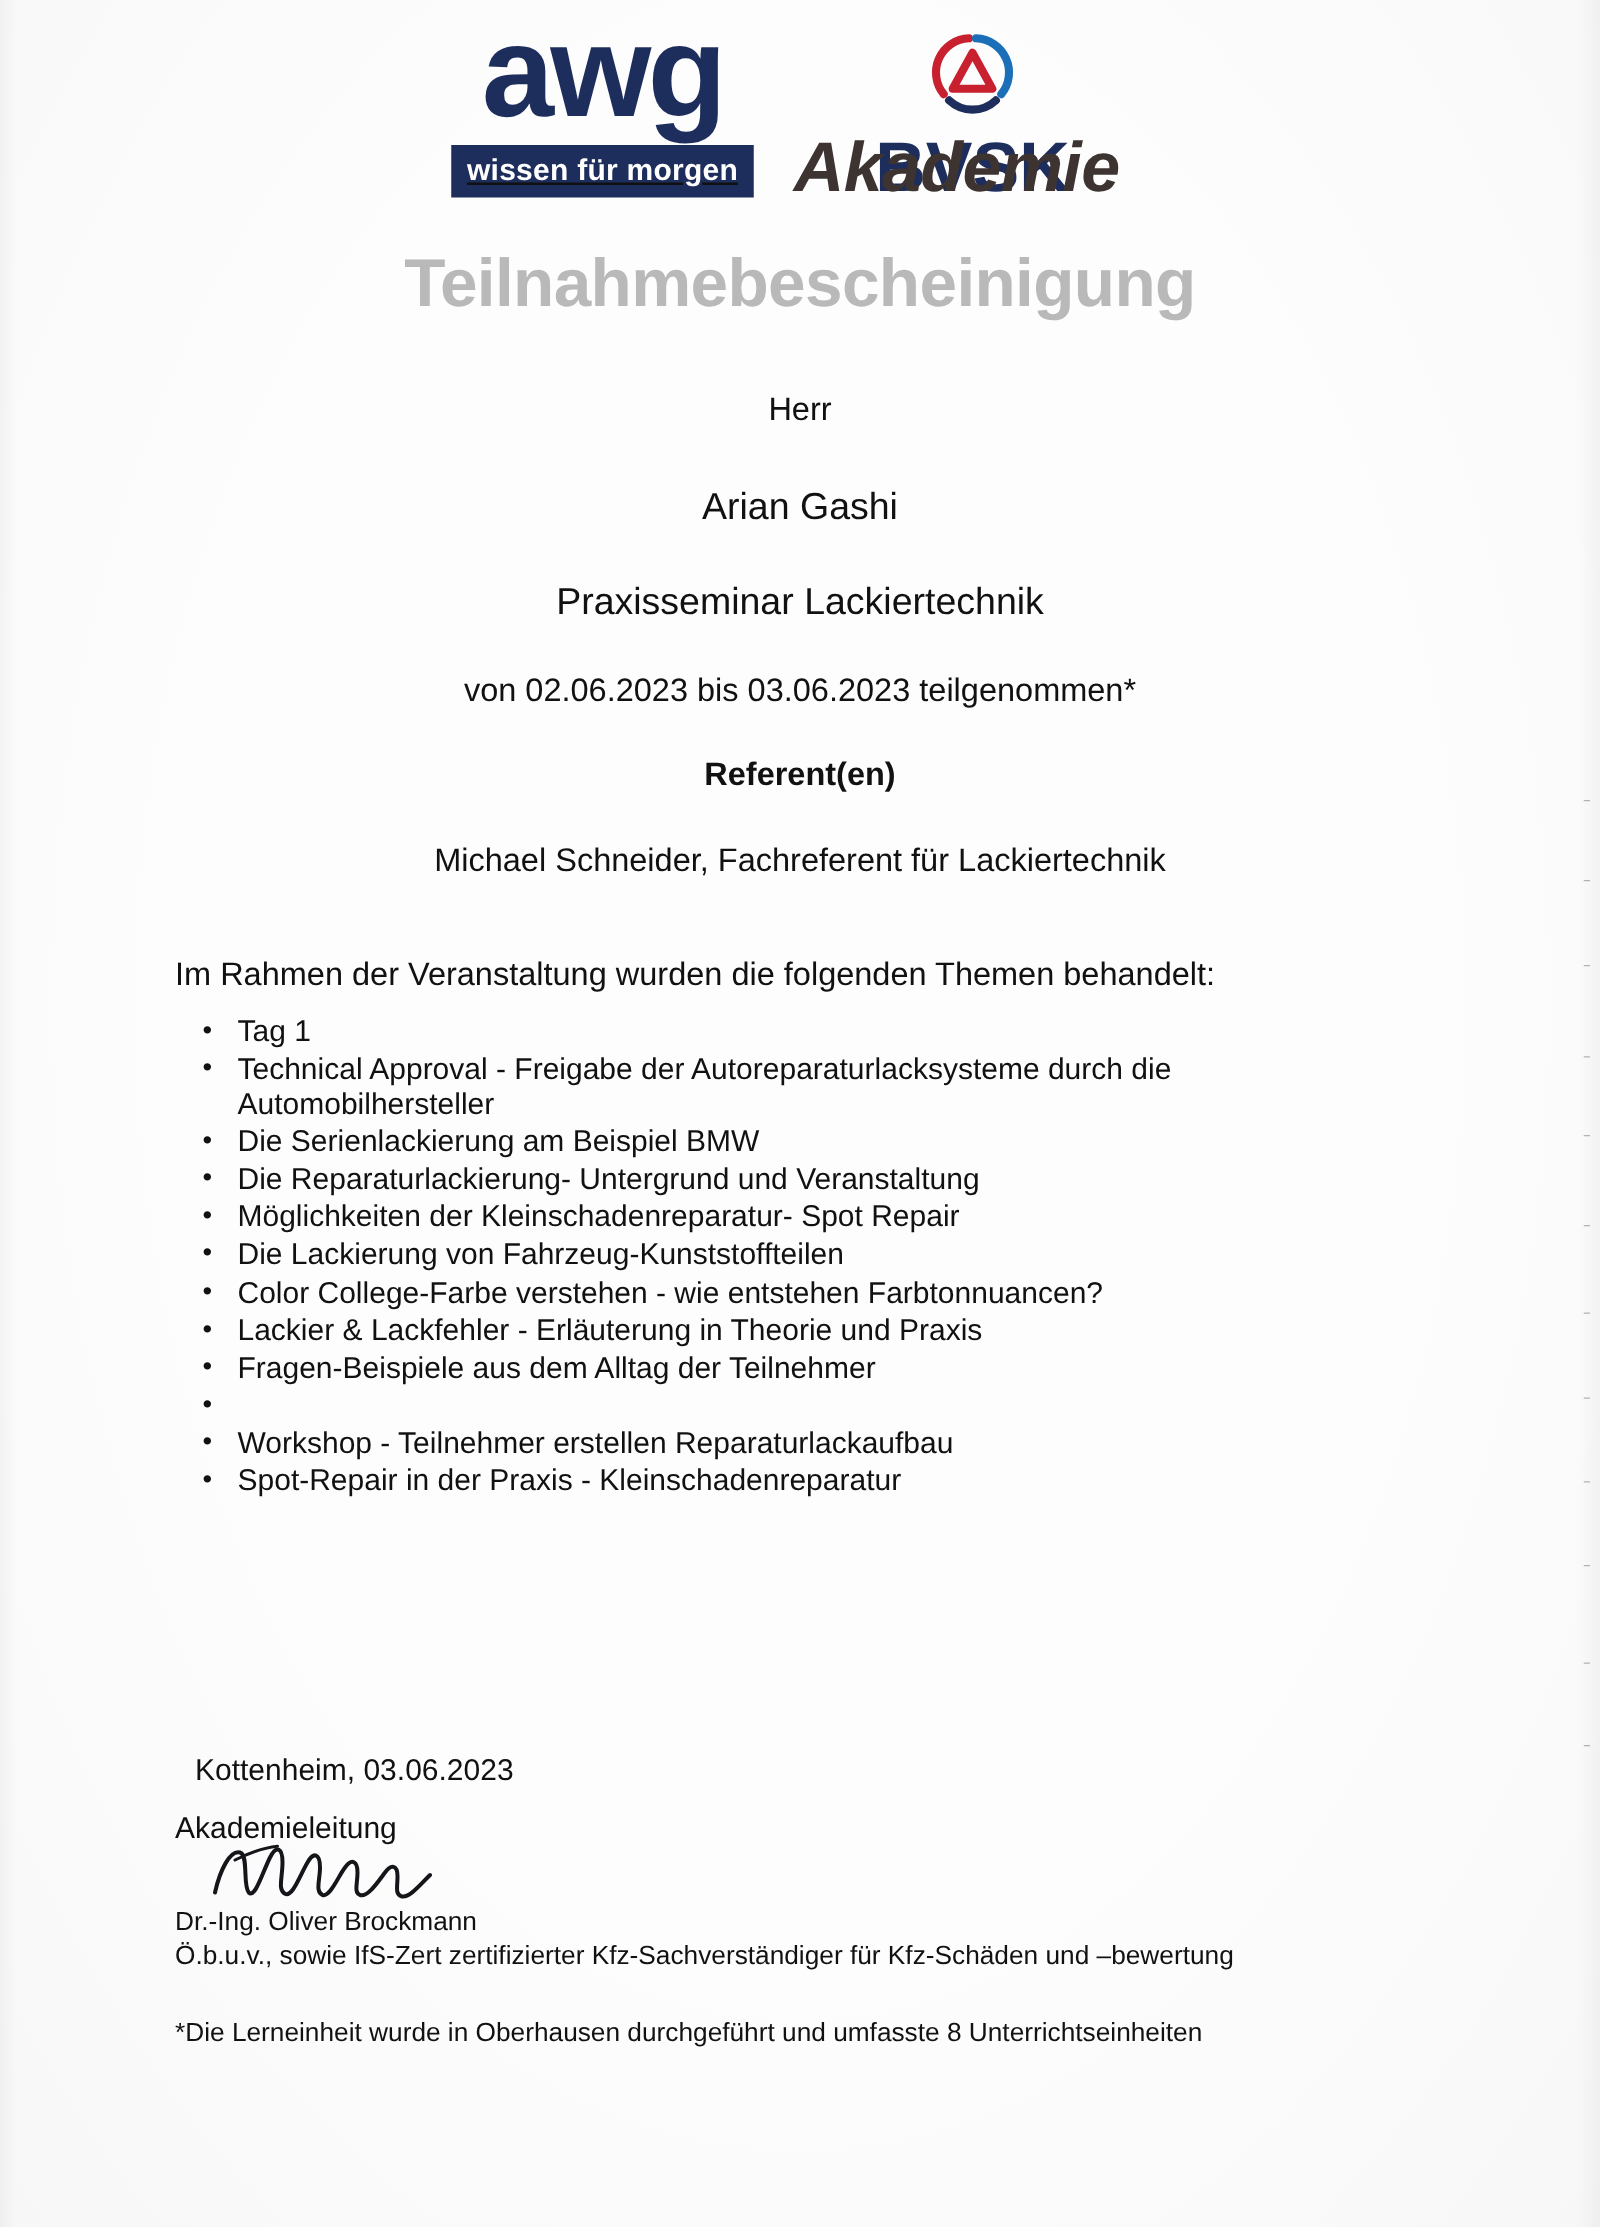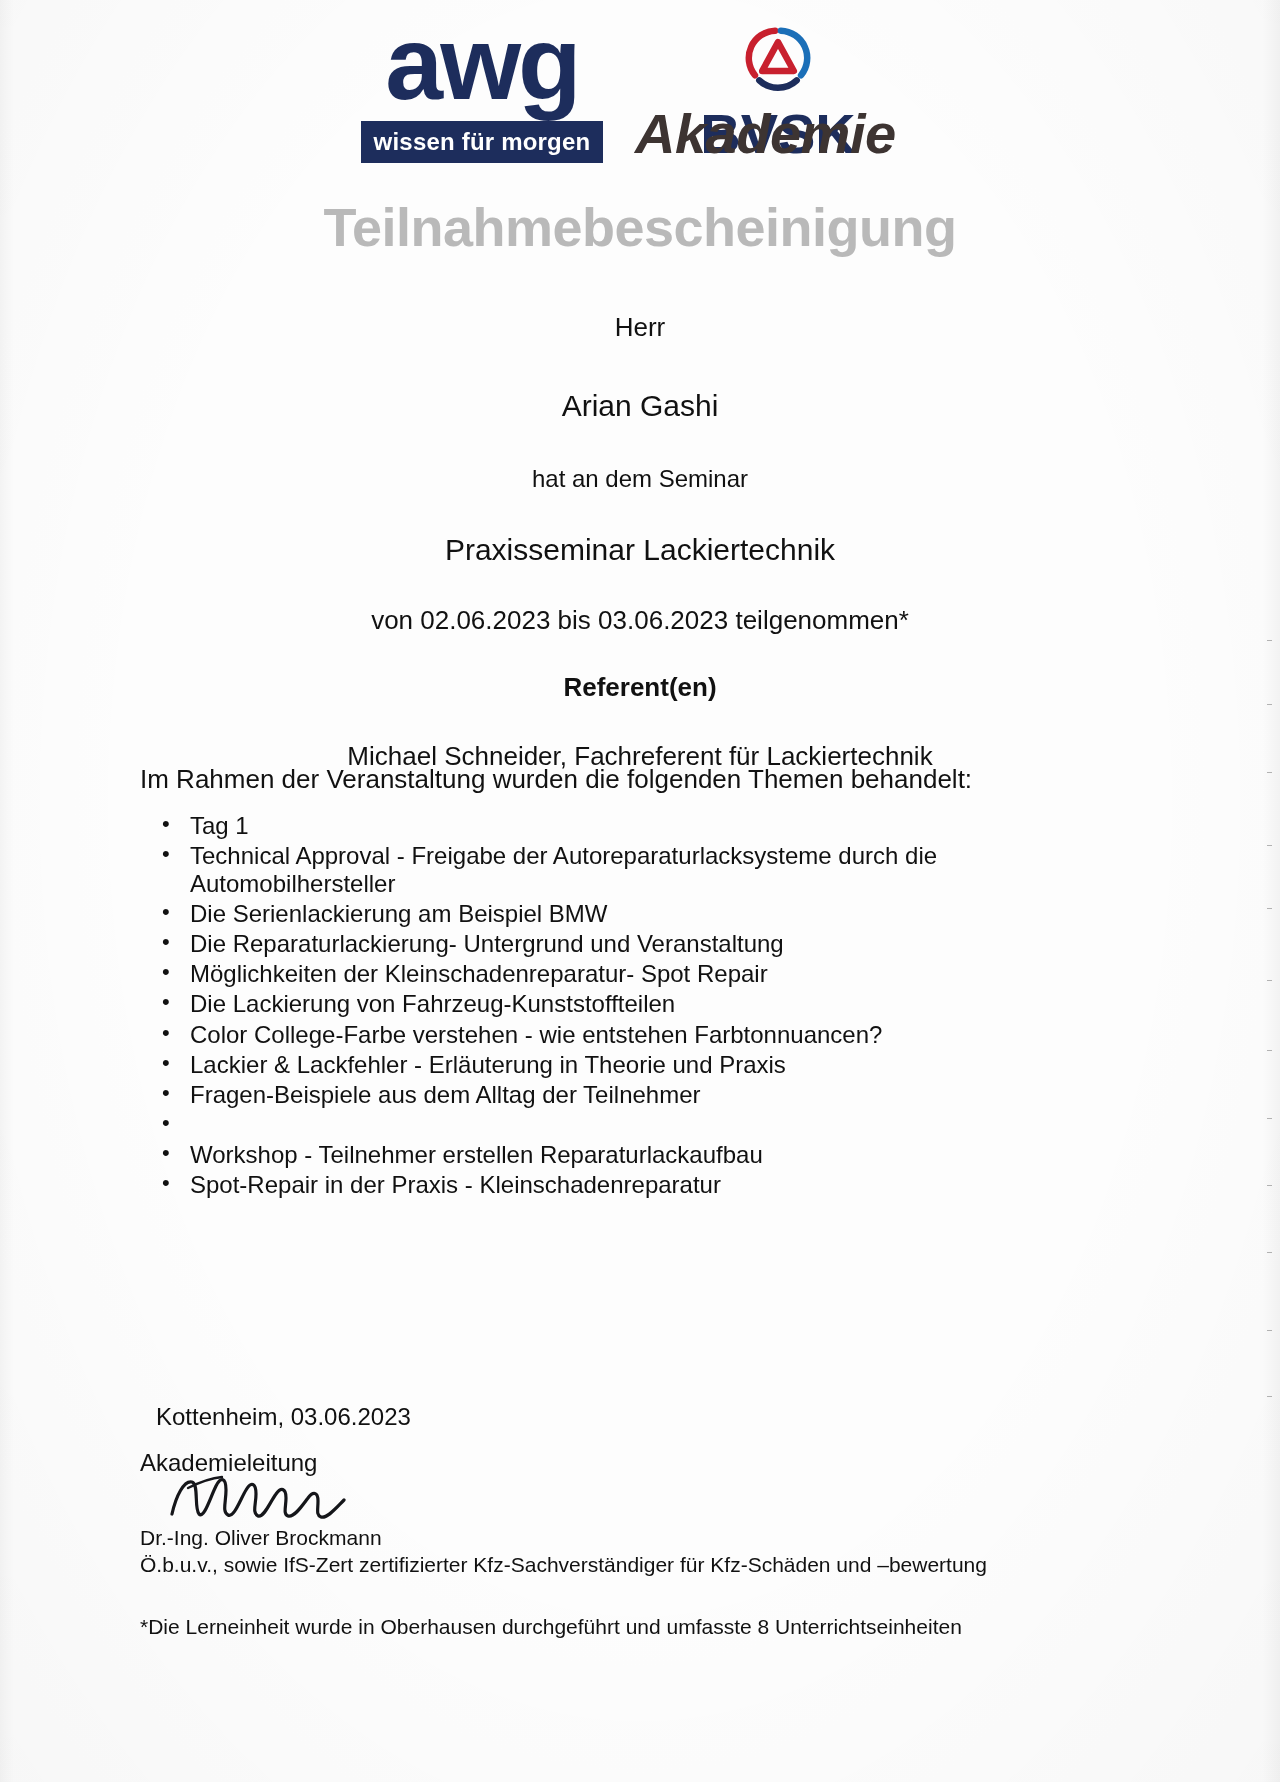--- a/index.html
+++ b/index.html
@@ -43,21 +43,21 @@
   }
 
   
   .logo-row {
     position: absolute;
     left: 0;
     right: 0;
     top: 22px;
     display: flex;
     justify-content: center;
-    align-items: flex-end;
+    align-items: flex-start;
     gap: 26px;
   }
   .awg-logo {
     position: relative;
     width: 250px;
     height: 140px;
   }
   .awg-word {
     position: absolute;
     left: 0;
@@ -74,20 +74,21 @@
   .awg-bar {
     position: absolute;
     left: 4px;
     top: 94px;
     width: 242px;
     height: 42px;
     background: #1d2d5c;
     display: flex;
     align-items: center;
     justify-content: center;
+    text-decoration: underline;
   }
   .awg-bar span {
     color: #ffffff;
     font-size: 24px;
     font-weight: 700;
     letter-spacing: 0.2px;
     line-height: 1;
   }
   .awg-notch {
     position: absolute;
@@ -303,21 +304,20 @@
       <div class="akademie-word">Akademie</div>
     </div>
 
   </div>
 
   <div class="doc-title">Teilnahmebescheinigung</div>
 
   <div class="center-block">
     <p class="line-salutation">Herr</p>
     <p class="line-name">Arian Gashi</p>
-    <p class="line-intro">hat an dem Seminar</p>
     <p class="line-seminar">Praxisseminar Lackiertechnik</p>
     <p class="line-dates">von 02.06.2023 bis 03.06.2023 teilgenommen*</p>
     <p class="line-referent-head">Referent(en)</p>
     <p class="line-referent">Michael Schneider, Fachreferent für Lackiertechnik</p>
   </div>
 
   <div class="topics-intro">Im Rahmen der Veranstaltung wurden die folgenden Themen behandelt:</div>
 
   <ul class="topics-list" id="topics-list">
       <li>Tag 1</li>

